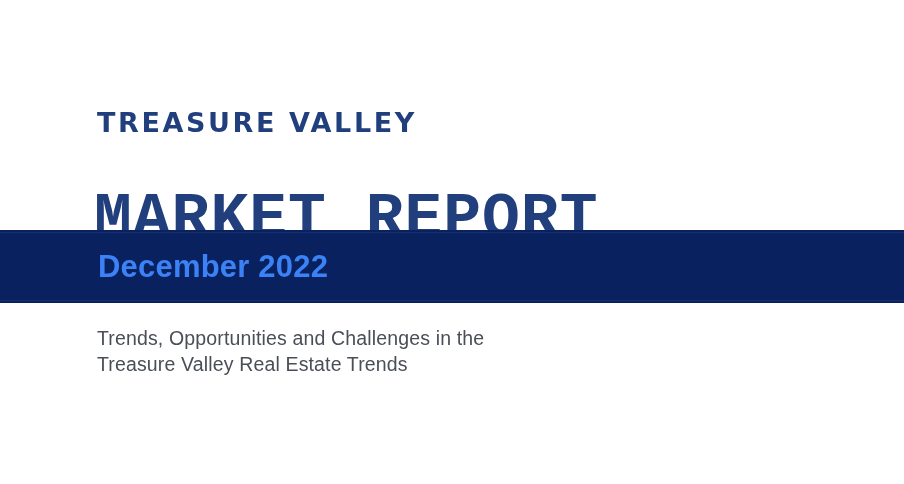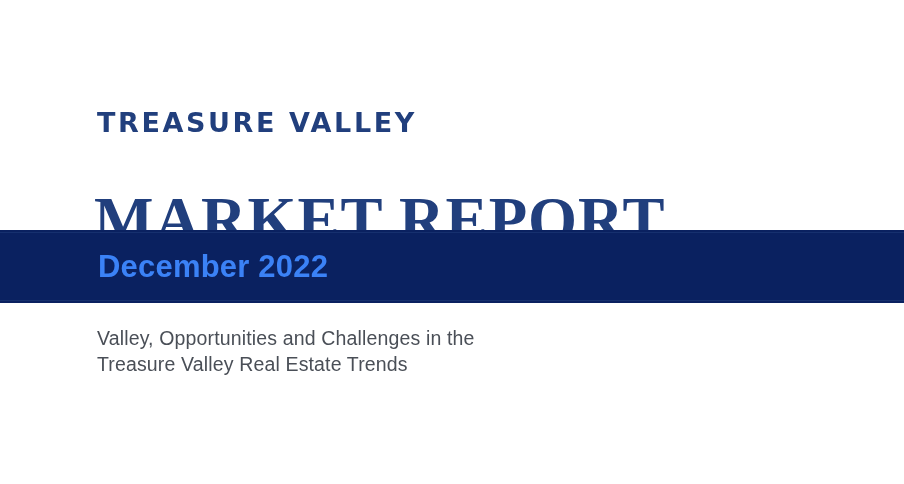--- a/index.html
+++ b/index.html
@@ -34,21 +34,21 @@
     line-height: 34px;
     color: #213F7D;
     white-space: nowrap;
   }
 
   
   .main-title {
     position: absolute;
     left: 94px;
     top: 143px;
-    font-family: Liberation Serif, serif;
+    font-family: Liberation Mono, monospace;
     font-size: 63px;
     font-weight: 700;
     letter-spacing: 1.0px;
     line-height: 70px;
     color: #213F7D;
     white-space: nowrap;
   }
 
   
   .banner {
@@ -109,17 +109,17 @@
   <div class="eyebrow">TREASURE VALLEY</div>
 
   <h1 class="main-title">MARKET REPORT</h1>
 
   <div class="banner">
     <div class="banner-inner"></div>
     <div class="banner-label">December 2022</div>
   </div>
 
   <div class="subtitle">
-    <span class="subtitle-line">Valley, Opportunities and Challenges in the</span>
+    <span class="subtitle-line">Trends, Opportunities and Challenges in the</span>
     <span class="subtitle-line">Treasure Valley Real Estate Trends</span>
   </div>
 
 </div>
 
 </body></html>

